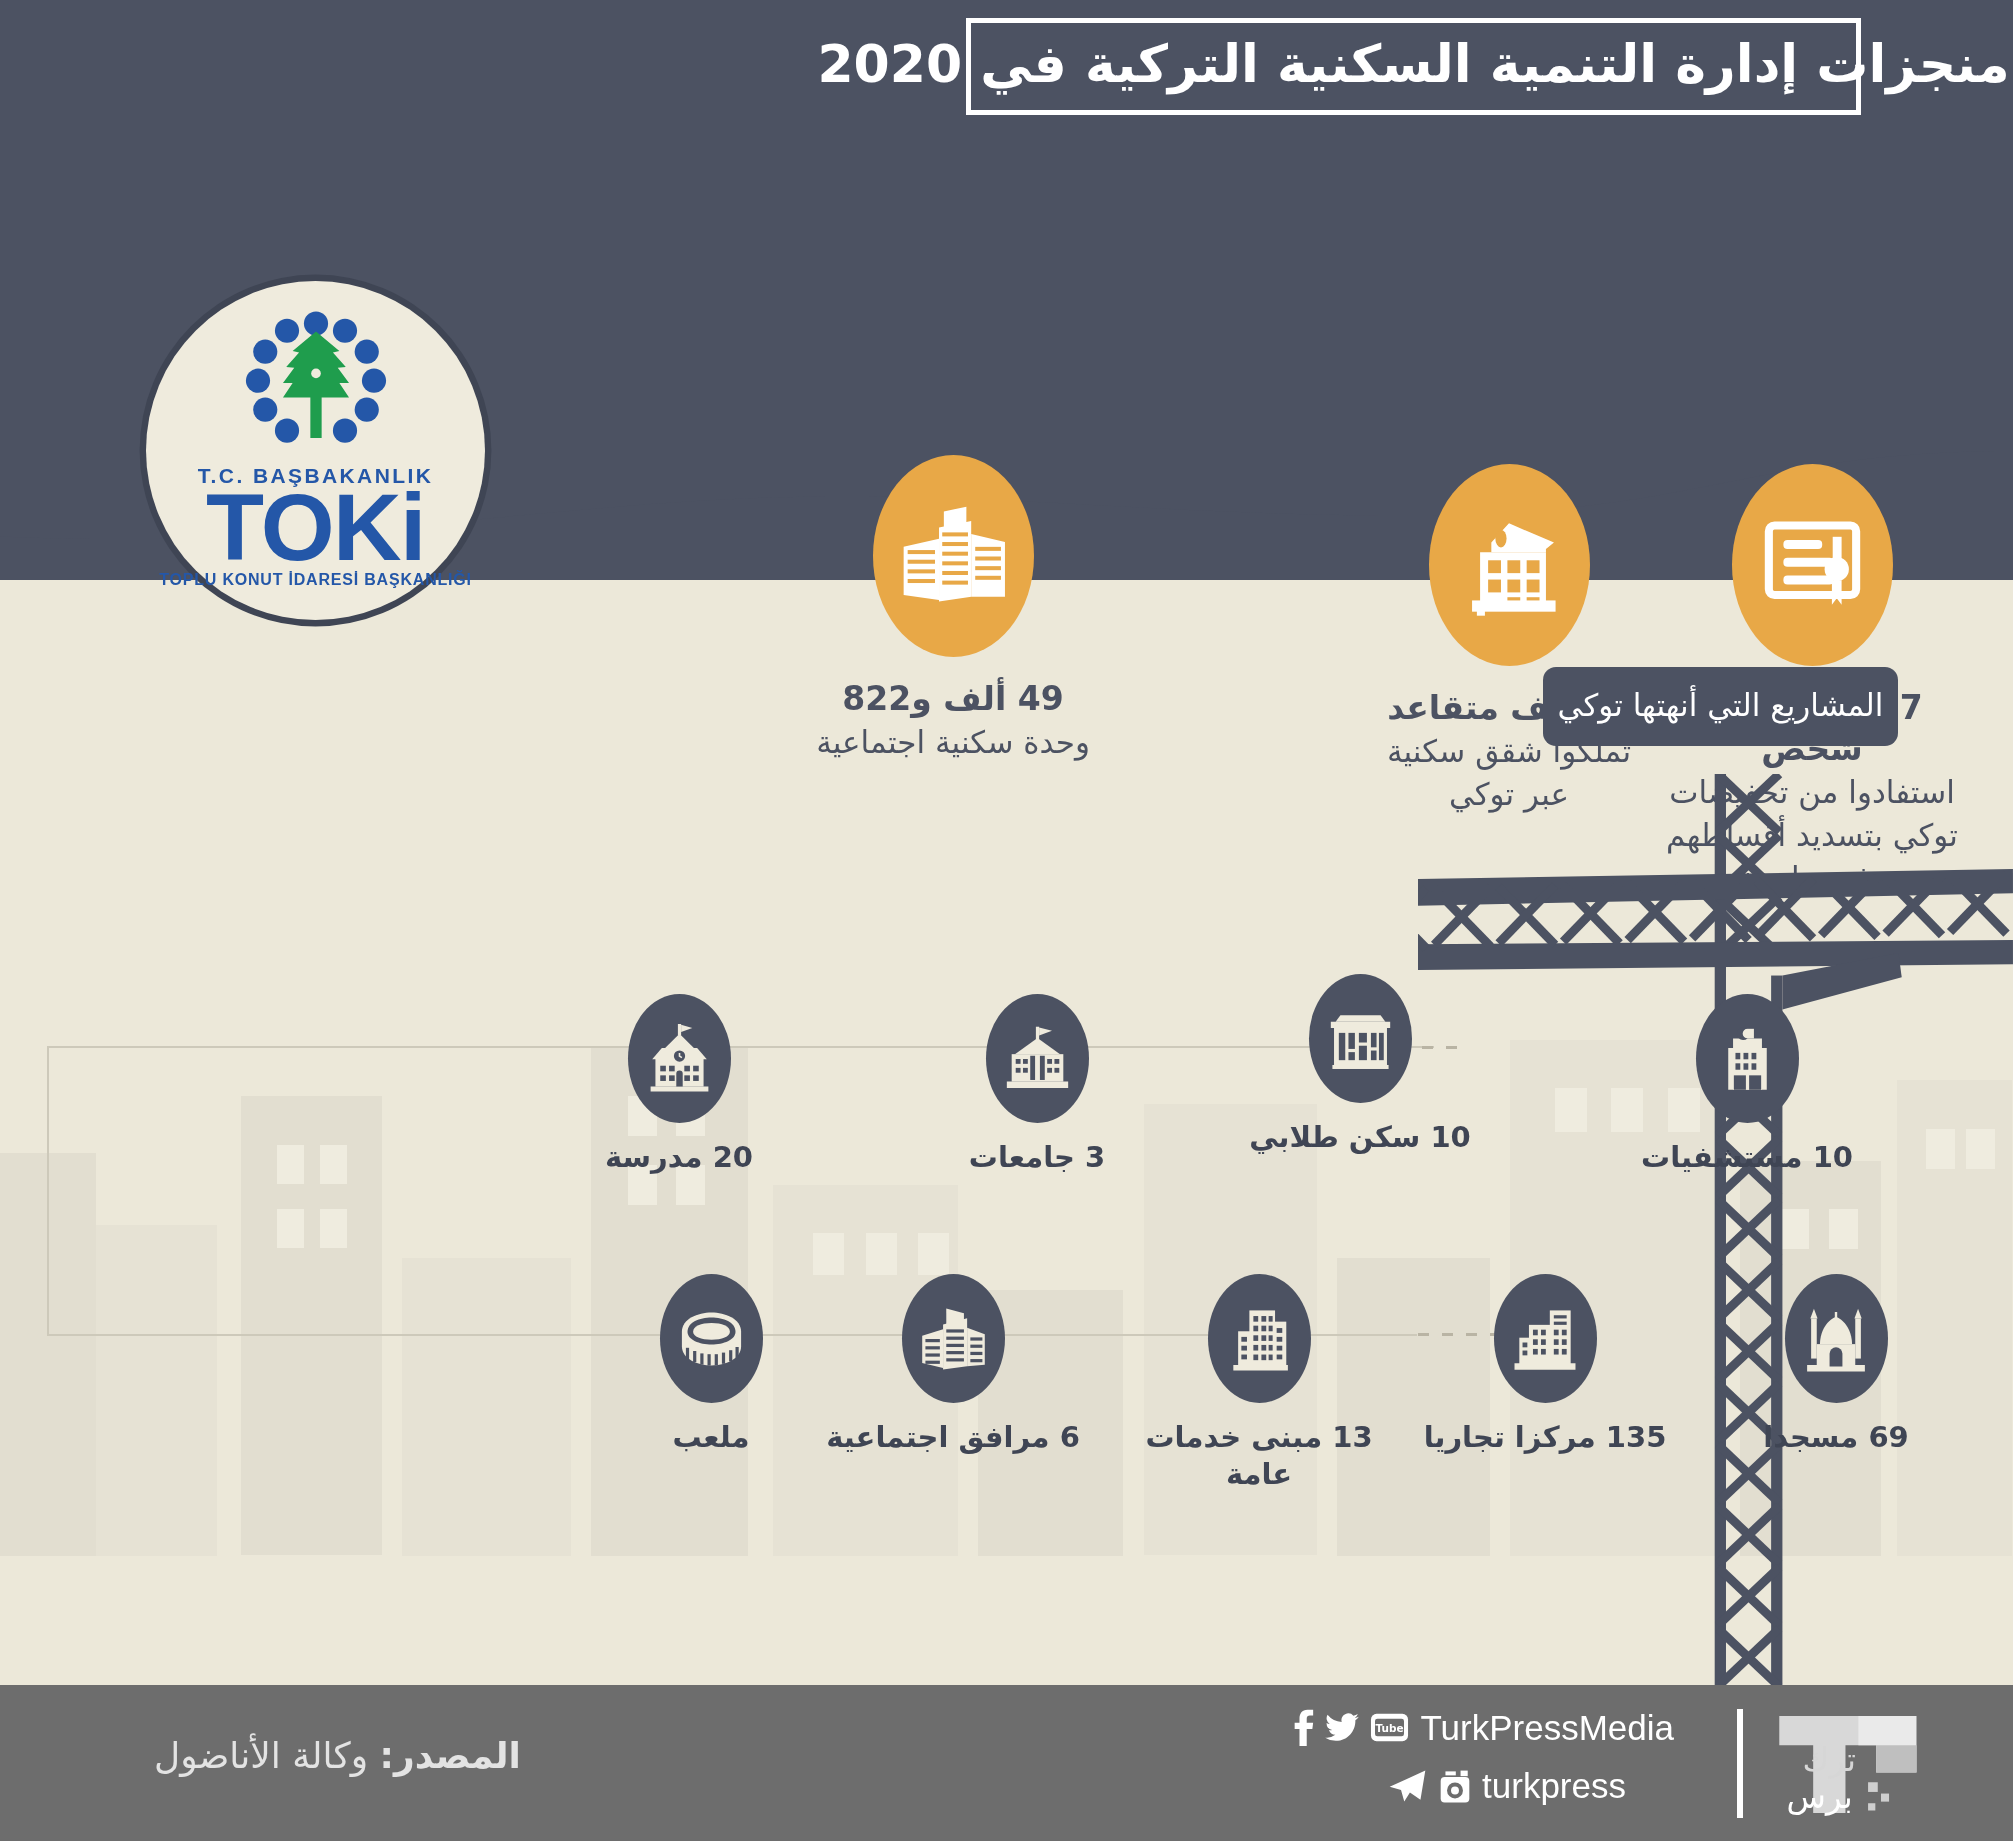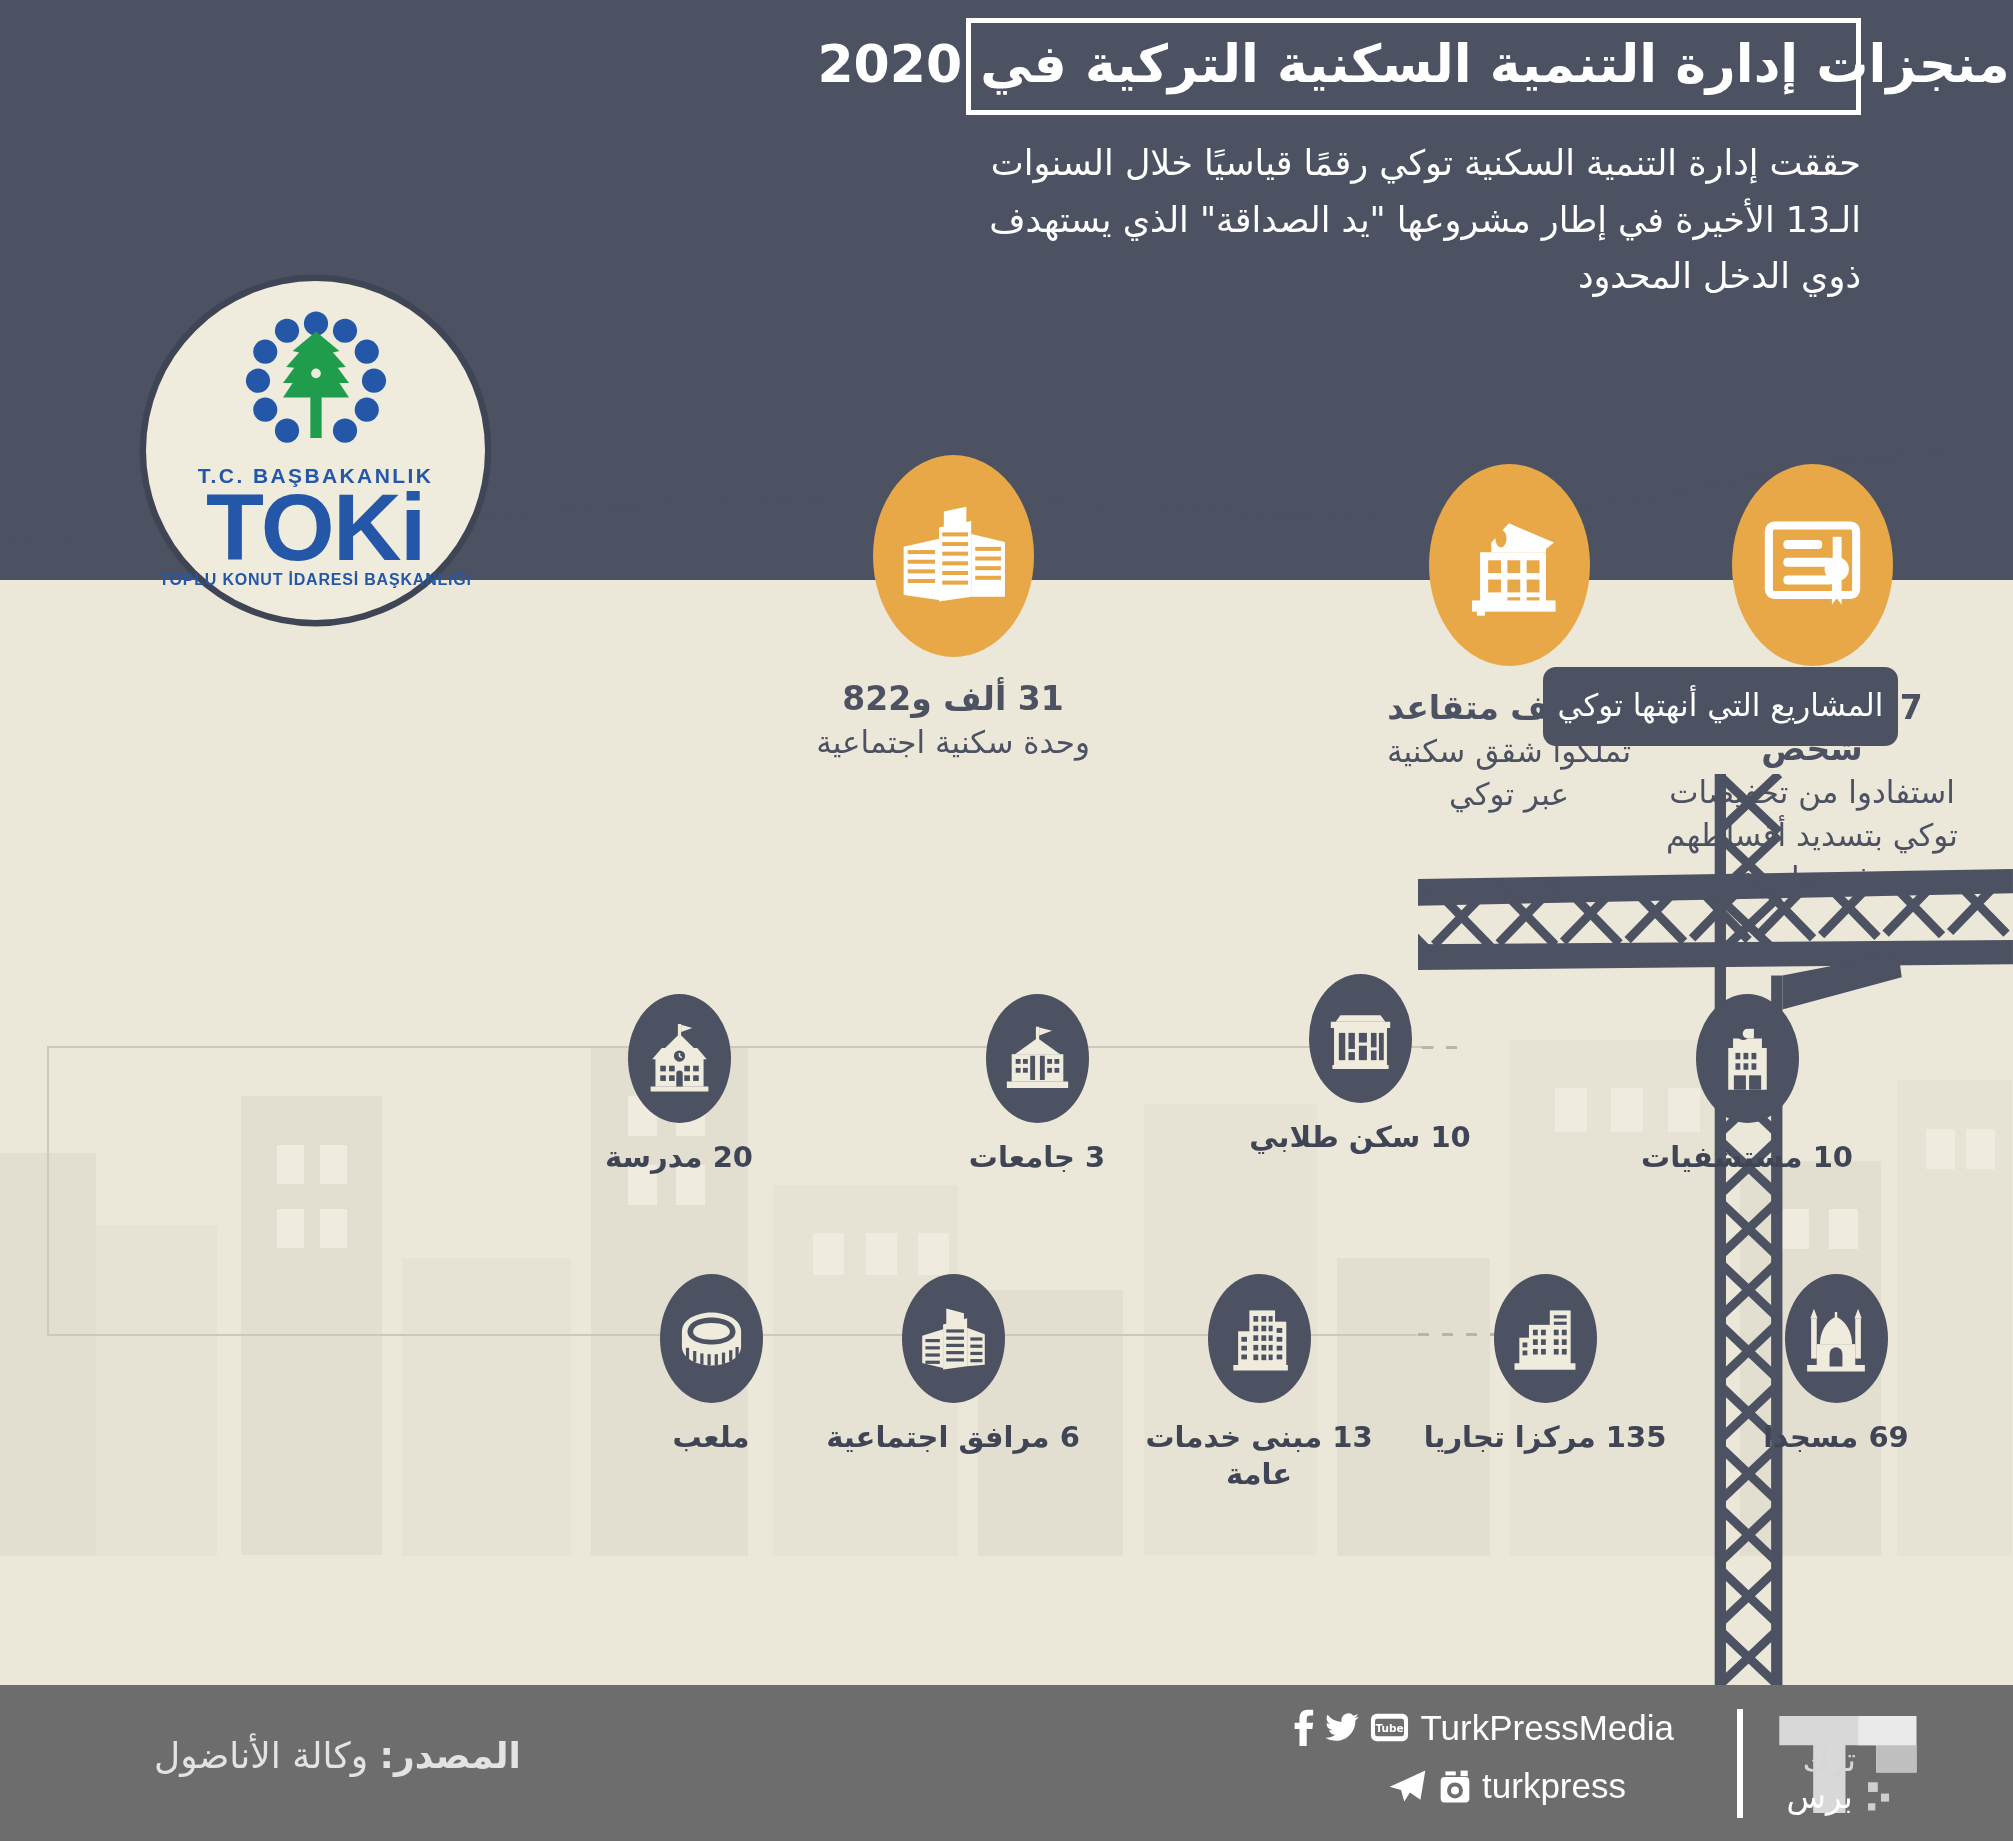--- a/index.html
+++ b/index.html
@@ -236,21 +236,20 @@
     <div class="city" style="left:1967px;top:1129px;width:29px;height:40px;background:#efecdf;"></div>
   </div>
 
   <svg class="header-dark" style="height:580px;" viewBox="0 0 2498 720" preserveAspectRatio="none">
     <path d="M0,0 H2498 V560 C2180,560 2100,640 1760,640 C1400,640 1200,605 900,620 C620,634 380,682 0,666 Z" fill="#4c5262"></path>
   </svg>
 
   <div class="title-box">
     <div class="title-text">منجزات إدارة التنمية السكنية التركية في 2020</div>
   </div>
-  <div class="subtitle">حققت إدارة التنمية السكنية توكي رقمًا قياسيًا خلال السنوات الـ13 الأخيرة في إطار مشروعها "يد الصداقة" الذي يستهدف ذوي الدخل المحدود</div>
 
   <div class="toki-logo">
     <svg class="toki-emblem" width="202" height="145" viewBox="0 0 250 180">
       <g fill="#2457a8">
         <circle cx="125" cy="18" r="15"></circle>
         <circle cx="89" cy="27" r="15"></circle>
         <circle cx="161" cy="27" r="15"></circle>
         <circle cx="62" cy="53" r="15"></circle>
         <circle cx="188" cy="53" r="15"></circle>
         <circle cx="53" cy="89" r="15"></circle>
@@ -328,21 +327,21 @@
             <rect x="17" y="74" width="34" height="5"></rect>
           <rect x="17" y="86" width="34" height="5"></rect>
             <rect x="17" y="98" width="34" height="5"></rect>
           <rect x="101" y="58" width="32" height="5"></rect>
             <rect x="101" y="70" width="32" height="5"></rect>
           <rect x="101" y="82" width="32" height="5"></rect>
             <rect x="101" y="94" width="32" height="5"></rect>
         </g>
       </svg>
     </div>
-    <div class="headline">31 ألف و822</div>
+    <div class="headline">49 ألف و822</div>
     <div class="body">وحدة سكنية اجتماعية</div>
   </div>
 
   <svg style="position:absolute;left:1419px;top:774px;width:595px;height:919px;" viewBox="0 0 738 1140">
     <g fill="#4c5262">
 
       <rect x="368" y="0" width="14" height="1140"></rect>
       <rect x="438" y="250" width="14" height="890"></rect>
 
       <g stroke="#4c5262" stroke-width="11">

